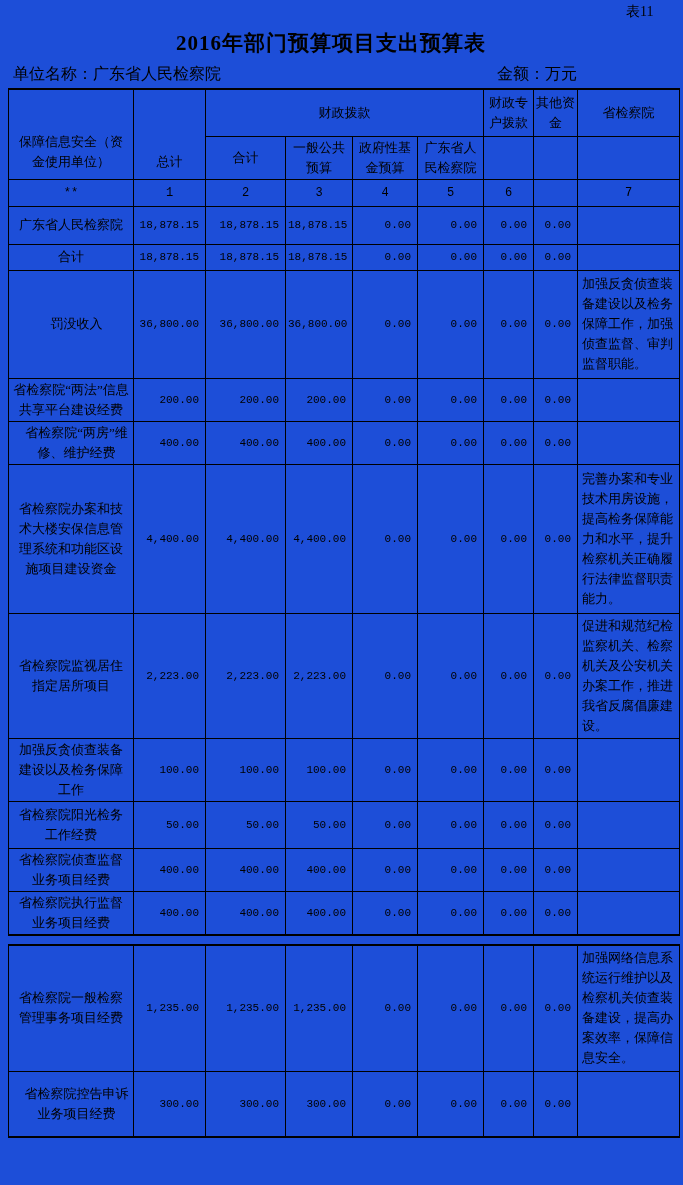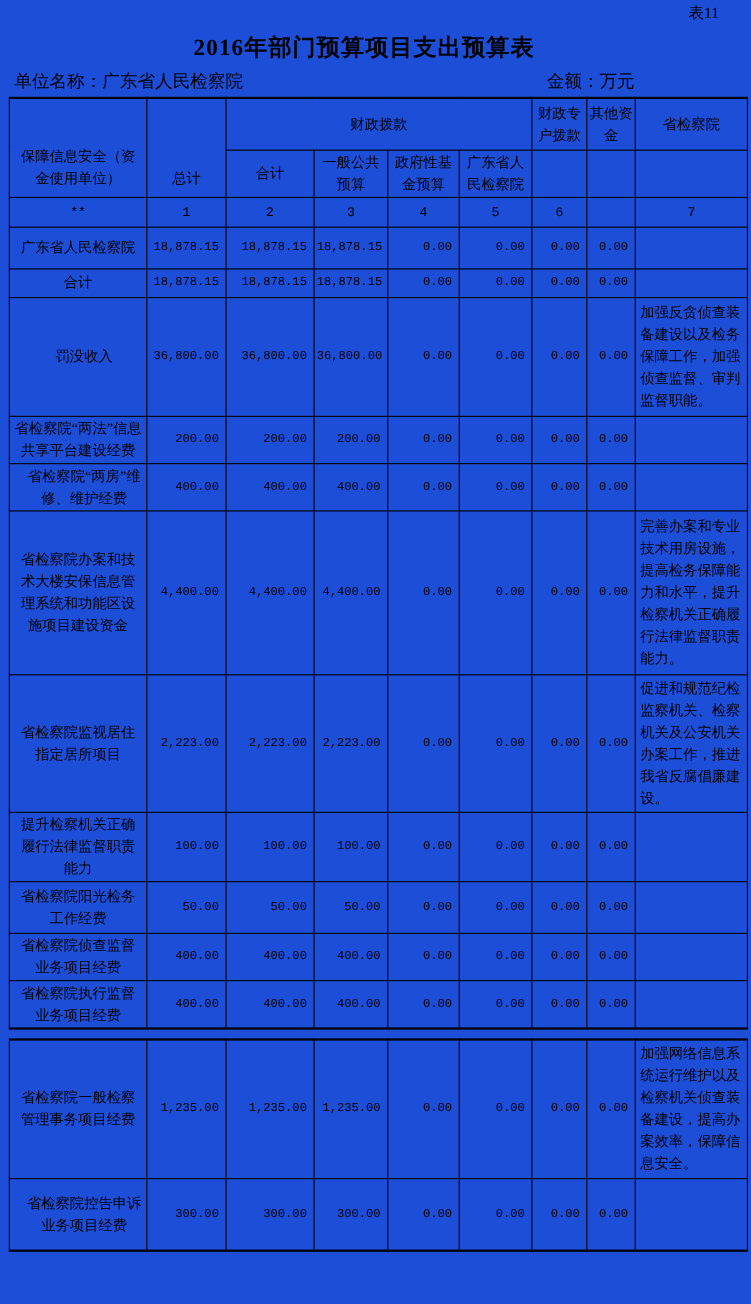--- a/index.html
+++ b/index.html
@@ -158,21 +158,21 @@
         <td class="num">2,223.00</td>
         <td class="num">2,223.00</td>
         <td class="num">2,223.00</td>
         <td class="num">0.00</td>
         <td class="num">0.00</td>
         <td class="num">0.00</td>
         <td class="num">0.00</td>
         <td class="perf">促进和规范纪检监察机关、检察机关及公安机关办案工作，推进我省反腐倡廉建设。</td>
       </tr>
       <tr class="r7">
-        <td class="lab">提升检察机关正确履行法律监督职责能力</td>
+        <td class="lab">加强反贪侦查装备建设以及检务保障工作</td>
         <td class="num">100.00</td>
         <td class="num">100.00</td>
         <td class="num">100.00</td>
         <td class="num">0.00</td>
         <td class="num">0.00</td>
         <td class="num">0.00</td>
         <td class="num">0.00</td>
         <td class="perf"></td>
       </tr>
       <tr class="r8">

